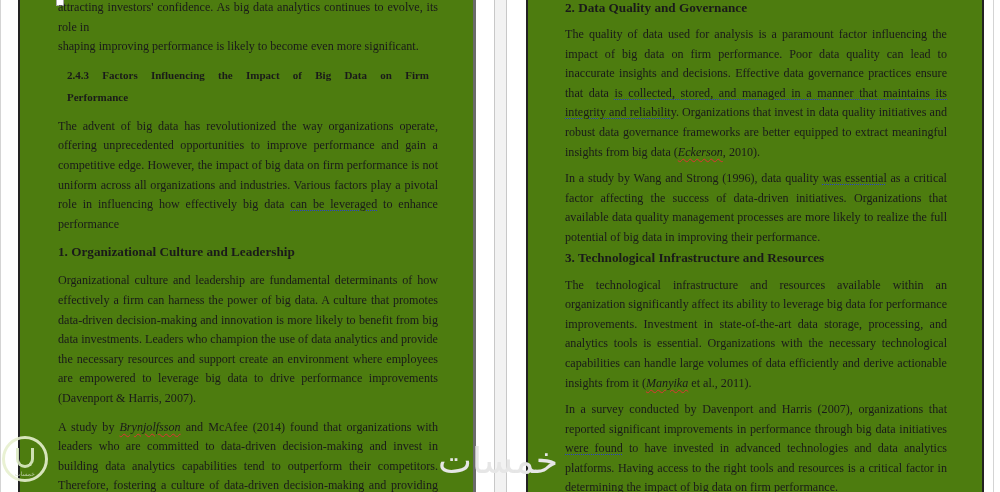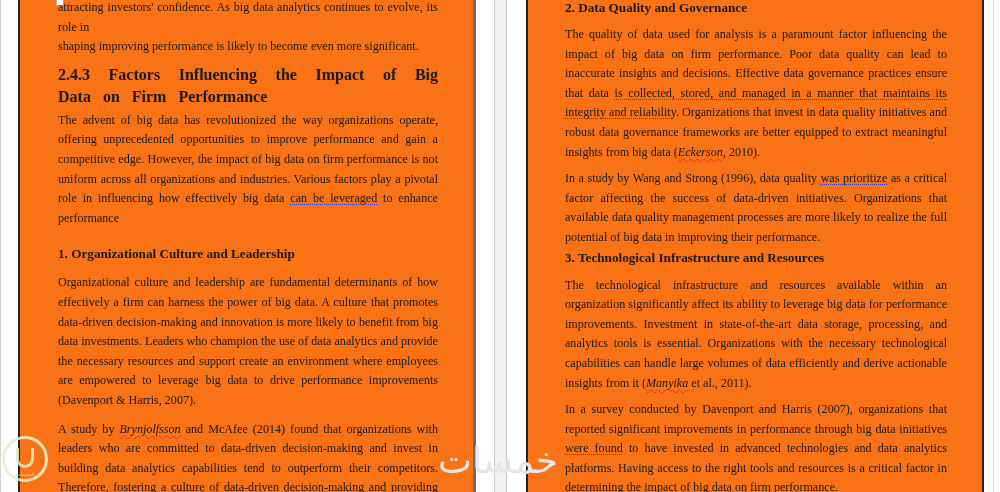--- a/index.html
+++ b/index.html
@@ -3,38 +3,38 @@
 <meta charset="utf-8">
 <style>
   html, body { margin: 0; padding: 0; }
   body {
     width: 1000px; height: 492px; overflow: hidden; position: relative;
     background: #ffffff;
     font-family: "Liberation Serif", "DejaVu Serif", serif;
     color: #1a1a1a;
   }
   .page {
-    position: absolute; top: 0; height: 492px; background: #f97316;
+    position: absolute; top: 0; height: 492px; background: #4d7c0f;
     border-left: 2px solid #222;
     box-sizing: border-box;
   }
   #page-left { left: 18px; width: 458px; border-right: 3px solid #6b6b6b; }
   #page-right { left: 526px; width: 458px; border-right: 2px solid #222; padding-left: 21px; }
   .gap-line { position: absolute; top: 0; height: 492px; width: 1px; background: #c8c8c8; }
   .gap-fill { position: absolute; top: 0; height: 492px; background: #f2f2f2; }
   .outer-line { position: absolute; top: 0; height: 492px; width: 1px; background: #d4d4d4; }
 
   .content { position: absolute; top: 0; font-size: 12.1px; line-height: 19.6px; }
   #page-left .content { left: 38px; width: 380px; }
   #page-right .content { left: 37px; width: 382px; }
 
   p { margin: 0; text-align: justify; }
   .heading-major {
-    font-weight: bold; font-size: 16px; line-height: 22px; text-align: justify;
-    text-align-last: left; margin: 0; word-spacing: 8px;
+    font-weight: bold; font-size: 11px; line-height: 22px; text-align: justify;
+    text-align-last: left; margin: 9px; word-spacing: 8px;
   }
   .heading-minor { font-weight: bold; font-size: 13.2px; line-height: 20px; margin: 0; }
   .spell { text-decoration: underline wavy #d33; text-decoration-thickness: 1px; text-underline-offset: 2px; font-style: italic; }
   .gram { text-decoration: underline dotted #2b3fd1; text-decoration-thickness: 1px; text-underline-offset: 2px; }
 
   .anchor-mark { position: absolute; left: 36px; top: -2px; width: 6px; height: 6px; border: 1px solid #aaa; background: #fff; }
 
   .logo-watermark {
     position: absolute; left: 2px; top: 436px; width: 46px; height: 46px; border-radius: 50%;
     border: 3px solid #e7f0cf; box-sizing: border-box; opacity: 0.9;
@@ -58,40 +58,40 @@
   <div class="anchor-mark"></div>
   <div class="content">
     <p style="margin-top:-2px;">
       <span>attracting investors' confidence. As big data analytics continues to evolve, its role in</span><br>
       <span>shaping improving performance is likely to become even more significant.</span>
     </p>
     <h2 class="heading-major" style="margin-top:7px;">2.4.3 Factors Influencing the Impact of Big Data on Firm Performance</h2>
     <p style="margin-top:3px;">
       <span>The advent of big data has revolutionized the way organizations operate, offering unprecedented opportunities to improve performance and gain a competitive edge. However, the impact of big data on firm performance is not uniform across all organizations and industries. Various factors play a pivotal role in influencing how effectively big data </span><span class="gram">can be leveraged</span><span> to enhance performance</span>
     </p>
-    <h3 class="heading-minor" style="margin-top:16px;">1. Organizational Culture and Leadership</h3>
+    <h3 class="heading-minor" style="margin-top:8px;">1. Organizational Culture and Leadership</h3>
     <p style="margin-top:9px;">Organizational culture and leadership are fundamental determinants of how effectively a firm can harness the power of big data. A culture that promotes data-driven decision-making and innovation is more likely to benefit from big data investments. Leaders who champion the use of data analytics and provide the necessary resources and support create an environment where employees are empowered to leverage big data to drive performance improvements (Davenport &amp; Harris, 2007).</p>
     <p style="margin-top:9px;">
       <span>A study by </span><span class="spell">Brynjolfsson</span><span> and McAfee (2014) found that organizations with leaders who are committed to data-driven decision-making and invest in building data analytics capabilities tend to outperform their competitors. Therefore, fostering a culture of data-driven decision-making and providing strong leadership support are critical factors that influence how effectively big data can </span>
     </p>
   </div>
 </div>
 
 <div class="gap-line" style="left:494px;"></div>
 <div class="gap-fill" style="left:495px;width:11px;"></div>
 <div class="gap-line" style="left:506px;"></div>
 
 <div class="page" id="page-right">
   <div class="content">
     <h3 class="heading-minor" style="margin-top:-2px;">2. Data Quality and Governance</h3>
     <p style="margin-top:7px;">
       <span>The quality of data used for analysis is a paramount factor influencing the impact of big data on firm performance. Poor data quality can lead to inaccurate insights and decisions. Effective data governance practices ensure that data </span><span class="gram">is collected, stored, and managed in a manner that maintains its integrity and reliability</span><span>. Organizations that invest in data quality initiatives and robust data governance frameworks are better equipped to extract meaningful insights from big data (</span><span class="spell">Eckerson</span><span>, 2010).</span>
     </p>
     <p style="margin-top:7px;">
-      <span>In a study by Wang and Strong (1996), data quality </span><span class="gram">was prioritize</span><span> as a critical factor affecting the success of data-driven initiatives. Organizations that available data quality management processes are more likely to realize the full potential of big data in improving their performance.</span>
+      <span>In a study by Wang and Strong (1996), data quality </span><span class="gram">was essential</span><span> as a critical factor affecting the success of data-driven initiatives. Organizations that available data quality management processes are more likely to realize the full potential of big data in improving their performance.</span>
     </p>
     <h3 class="heading-minor" style="">3. Technological Infrastructure and Resources</h3>
     <p style="margin-top:8px;">
       <span>The technological infrastructure and resources available within an organization significantly affect its ability to leverage big data for performance improvements. Investment in state-of-the-art data storage, processing, and analytics tools is essential. Organizations with the necessary technological capabilities can handle large volumes of data efficiently and derive actionable insights from it (</span><span class="spell">Manyika</span><span> et al., 2011).</span>
     </p>
     <p style="margin-top:7px;">
       <span>In a survey conducted by Davenport and Harris (2007), organizations that reported significant improvements in performance through big data initiatives </span><span class="gram">were found</span><span> to have invested in advanced technologies and data analytics platforms. Having access to the right tools and resources is a critical factor in determining the impact of big data on firm performance.</span>
     </p>
   </div>
 </div>

